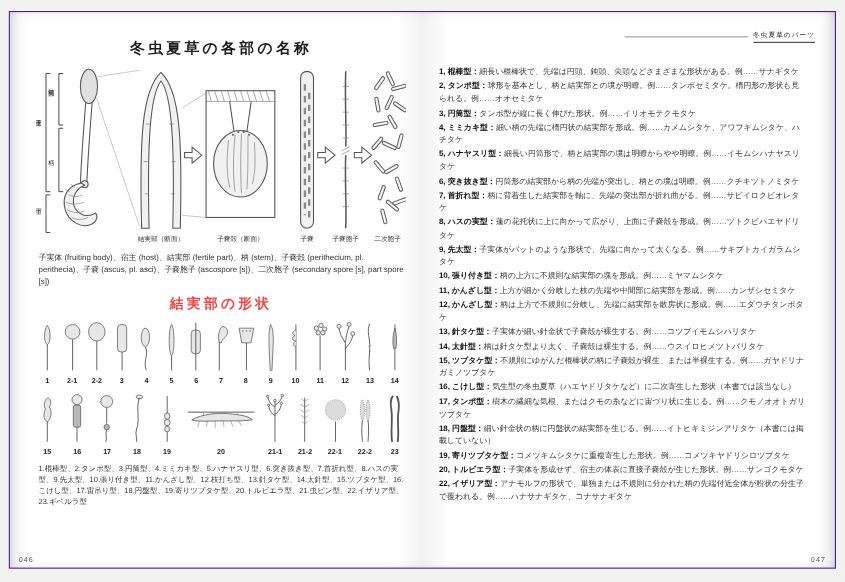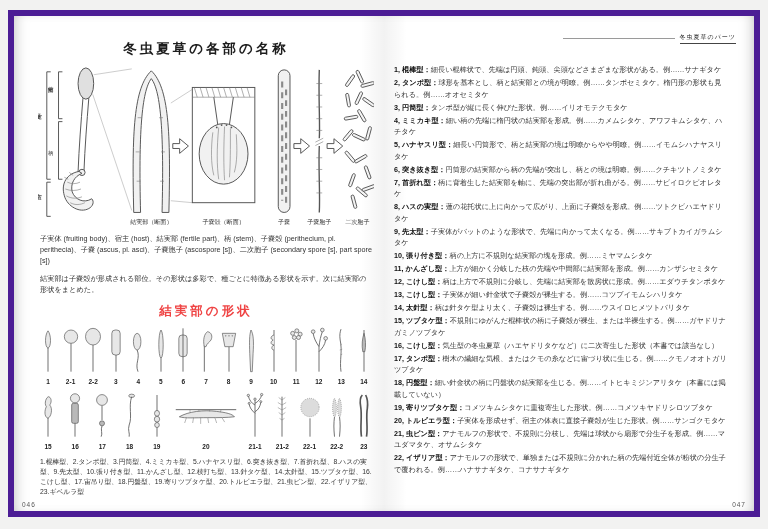--- a/index.html
+++ b/index.html
@@ -1,19 +1,19 @@
 <!DOCTYPE html>
 <html><head>
 <meta charset="utf-8">
 <style>
   html,body{margin:0;padding:0;background:#e9e9e9;}
   .stage{position:relative;width:768px;height:529px;background:#f2f2f1;overflow:hidden;
          font-family:"Liberation Sans","DejaVu Sans",sans-serif;color:#333;}
   .spread{position:absolute;left:8px;right:8px;top:10px;bottom:12px;background:#fff;
-          border:6px solid #4c1d95;
+          border:1px solid #4c1d95;
           box-shadow:inset 10px 0 16px -12px rgba(0,0,0,.35),inset -10px 0 16px -12px rgba(0,0,0,.35);}
   .gutter{position:absolute;left:50%;top:0;bottom:0;width:46px;transform:translateX(-50%);
           background:linear-gradient(90deg,rgba(0,0,0,0) 0%,rgba(0,0,0,.05) 50%,rgba(0,0,0,0) 100%);}
   .page{position:absolute;top:0;bottom:0;box-sizing:border-box;}
   .page-left{left:0;width:376px;padding:12px 16px 16px 24px;}
   .page-right{right:0;width:376px;padding:48px 26px 16px 16px;}
   .page-title{text-align:center;font-size:13.5px;font-weight:bold;letter-spacing:3px;color:#1d1d1d;margin:12px 0 6px;}
   .diagram{display:block;width:336px;height:auto;margin:0 auto;}
   .vlabel{writing-mode:vertical-rl;text-orientation:upright;font-size:5.6px;fill:#333;letter-spacing:.5px;}
   .lbl{font-size:6.2px;fill:#333;text-anchor:middle;}
@@ -146,21 +146,20 @@
         </g>
 
         <text class="lbl" x="116" y="164">結実部（断面）</text>
         <text class="lbl" x="190" y="164">子嚢殻（断面）</text>
         <text class="lbl" x="252" y="164">子嚢</text>
         <text class="lbl" x="288" y="164">子嚢胞子</text>
         <text class="lbl" x="327" y="164">二次胞子</text>
       </svg>
 
       <p class="terms">子実体 (fruiting body)、宿主 (host)、結実部 (fertile part)、柄 (stem)、子嚢殻 (perithecium, pl. perithecia)、子嚢 (ascus, pl. asci)、子嚢胞子 (ascospore [s])、二次胞子 (secondary spore [s], part spore [s])</p>
-      <p class="intro">結実部は子嚢殻が形成される部位。その形状は多彩で、種ごとに特徴ある形状を示す。次に結実部の形状をまとめた。</p>
       <div class="section-title">結実部の形状</div>
 
       <div class="fig-row">
           <div class="fig-item">
             <svg viewBox="0 0 24 56" width="20" height="54">
               <path class="st" d="M12 54 V24"></path>
               <path class="sf" d="M12 26 C8 24 8 10 12 5 C16 10 16 24 12 26 Z"></path>
             </svg>
             <div class="fig-no">1</div>
           </div>
@@ -370,30 +369,29 @@
           <p><b>2, タンポ型：</b>球形を基本とし、柄と結実部との境が明瞭。例……タンポセミタケ。楕円形の形状も見られる。例……オオセミタケ</p>
           <p><b>3, 円筒型：</b>タンポ型が縦に長く伸びた形状。例……イリオモテクモタケ</p>
           <p><b>4, ミミカキ型：</b>細い柄の先端に楕円状の結実部を形成。例……カメムシタケ、アワフキムシタケ、ハチタケ</p>
           <p><b>5, ハナヤスリ型：</b>細長い円筒形で、柄と結実部の境は明瞭からやや明瞭。例……イモムシハナヤスリタケ</p>
           <p><b>6, 突き抜き型：</b>円筒形の結実部から柄の先端が突出し、柄との境は明瞭。例……クチキツトノミタケ</p>
           <p><b>7, 首折れ型：</b>柄に背着生した結実部を軸に、先端の突出部が折れ曲がる。例……サビイロクビオレタケ</p>
           <p><b>8, ハスの実型：</b>蓮の花托状に上に向かって広がり、上面に子嚢殻を形成。例……ツトクビハエヤドリタケ</p>
           <p><b>9, 先太型：</b>子実体がバットのような形状で、先端に向かって太くなる。例……サキブトカイガラムシタケ</p>
           <p><b>10, 張り付き型：</b>柄の上方に不規則な結実部の塊を形成。例……ミヤマムシタケ</p>
           <p><b>11, かんざし型：</b>上方が細かく分岐した枝の先端や中間部に結実部を形成。例……カンザシセミタケ</p>
-          <p><b>12, こけし型：</b>柄は上方で不規則に分岐し、先端に結実部を散房状に形成。例……エダウチタンポタケ</p>
-          <p><b>13, こけし型：</b>子実体が細い針金状で子嚢殻が裸生する。例……コツブイモムシハリタケ</p>
+          <p><b>12, かんざし型：</b>柄は上方で不規則に分岐し、先端に結実部を散房状に形成。例……エダウチタンポタケ</p>
+          <p><b>13, 針タケ型：</b>子実体が細い針金状で子嚢殻が裸生する。例……コツブイモムシハリタケ</p>
           <p><b>14, 太針型：</b>柄は針タケ型より太く、子嚢殻は裸生する。例……ウスイロヒメツトバリタケ</p>
           <p><b>15, ツブタケ型：</b>不規則にゆがんだ棍棒状の柄に子嚢殻が裸生、または半裸生する。例……ガヤドリナガミノツブタケ</p>
           <p><b>16, こけし型：</b>気生型の冬虫夏草（ハエヤドリタケなど）に二次寄生した形状（本書では該当なし）</p>
           <p><b>17, タンポ型：</b>樹木の繊細な気根、またはクモの糸などに宙づり状に生じる。例……クモノオオトガリツブタケ</p>
           <p><b>18, 円盤型：</b>細い針金状の柄に円盤状の結実部を生じる。例……イトヒキミジンアリタケ（本書には掲載していない）</p>
           <p><b>19, 寄りツブタケ型：</b>コメツキムシタケに重複寄生した形状。例……コメツキヤドリシロツブタケ</p>
           <p><b>20, トルビエラ型：</b>子実体を形成せず、宿主の体表に直接子嚢殻が生じた形状。例……サンゴクモタケ</p>
-          <p><b>21, 虫ピン型：</b>アナモルフの形状で、不規則に分枝し、先端は球状から扇形で分生子を形成。例……マユダマタケ、オサムシタケ</p>
           <p><b>22, イザリア型：</b>アナモルフの形状で、単独または不規則に分かれた柄の先端付近全体が粉状の分生子で覆われる。例……ハナサナギタケ、コナサナギタケ</p>
         </div>
     </div>
 
     <div class="header-tab">
       <div class="header-rule"></div>
       <div class="header-label">冬虫夏草のパーツ</div>
     </div>
 
     <div class="folio folio-left">046</div>

